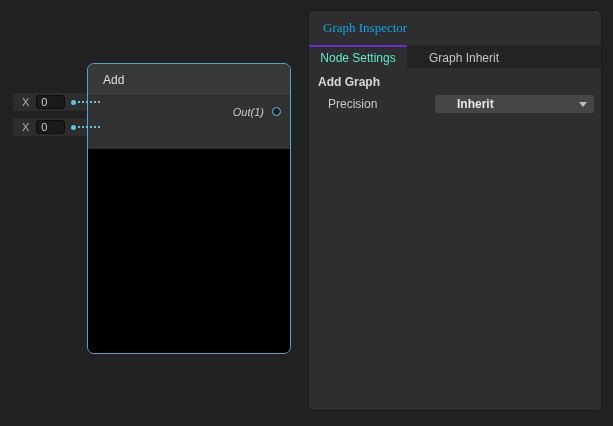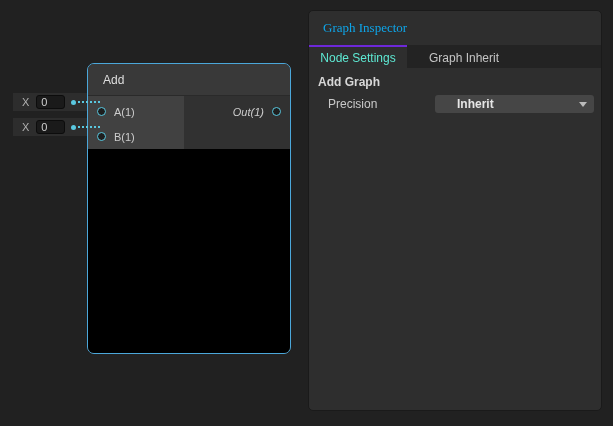--- a/index.html
+++ b/index.html
@@ -54,30 +54,20 @@
 </div>
 
 <div class="stub-dot" style="left:71px; top:100px;"></div>
 <div class="stub-dot" style="left:71px; top:125px;"></div>
 <div class="edge-dotted" style="left:78px; top:101px;"></div>
 <div class="edge-dotted" style="left:78px; top:126px;"></div>
 
 <div class="node">
   <div class="node-header">Add</div>
   <div class="node-ports">
-    <div class="col-in">
-      <div class="port-row">
-        <span class="port-circle"></span>
-        <span class="port-label">A(1)</span>
-      </div>
-      <div class="port-row">
-        <span class="port-circle"></span>
-        <span class="port-label">B(1)</span>
-      </div>
-    </div>
     <div class="col-out">
       <div class="port-row">
         <span class="port-label">Out(1)</span>
         <span class="port-circle"></span>
       </div>
     </div>
   </div>
   <div class="node-preview"></div>
 </div>
 

